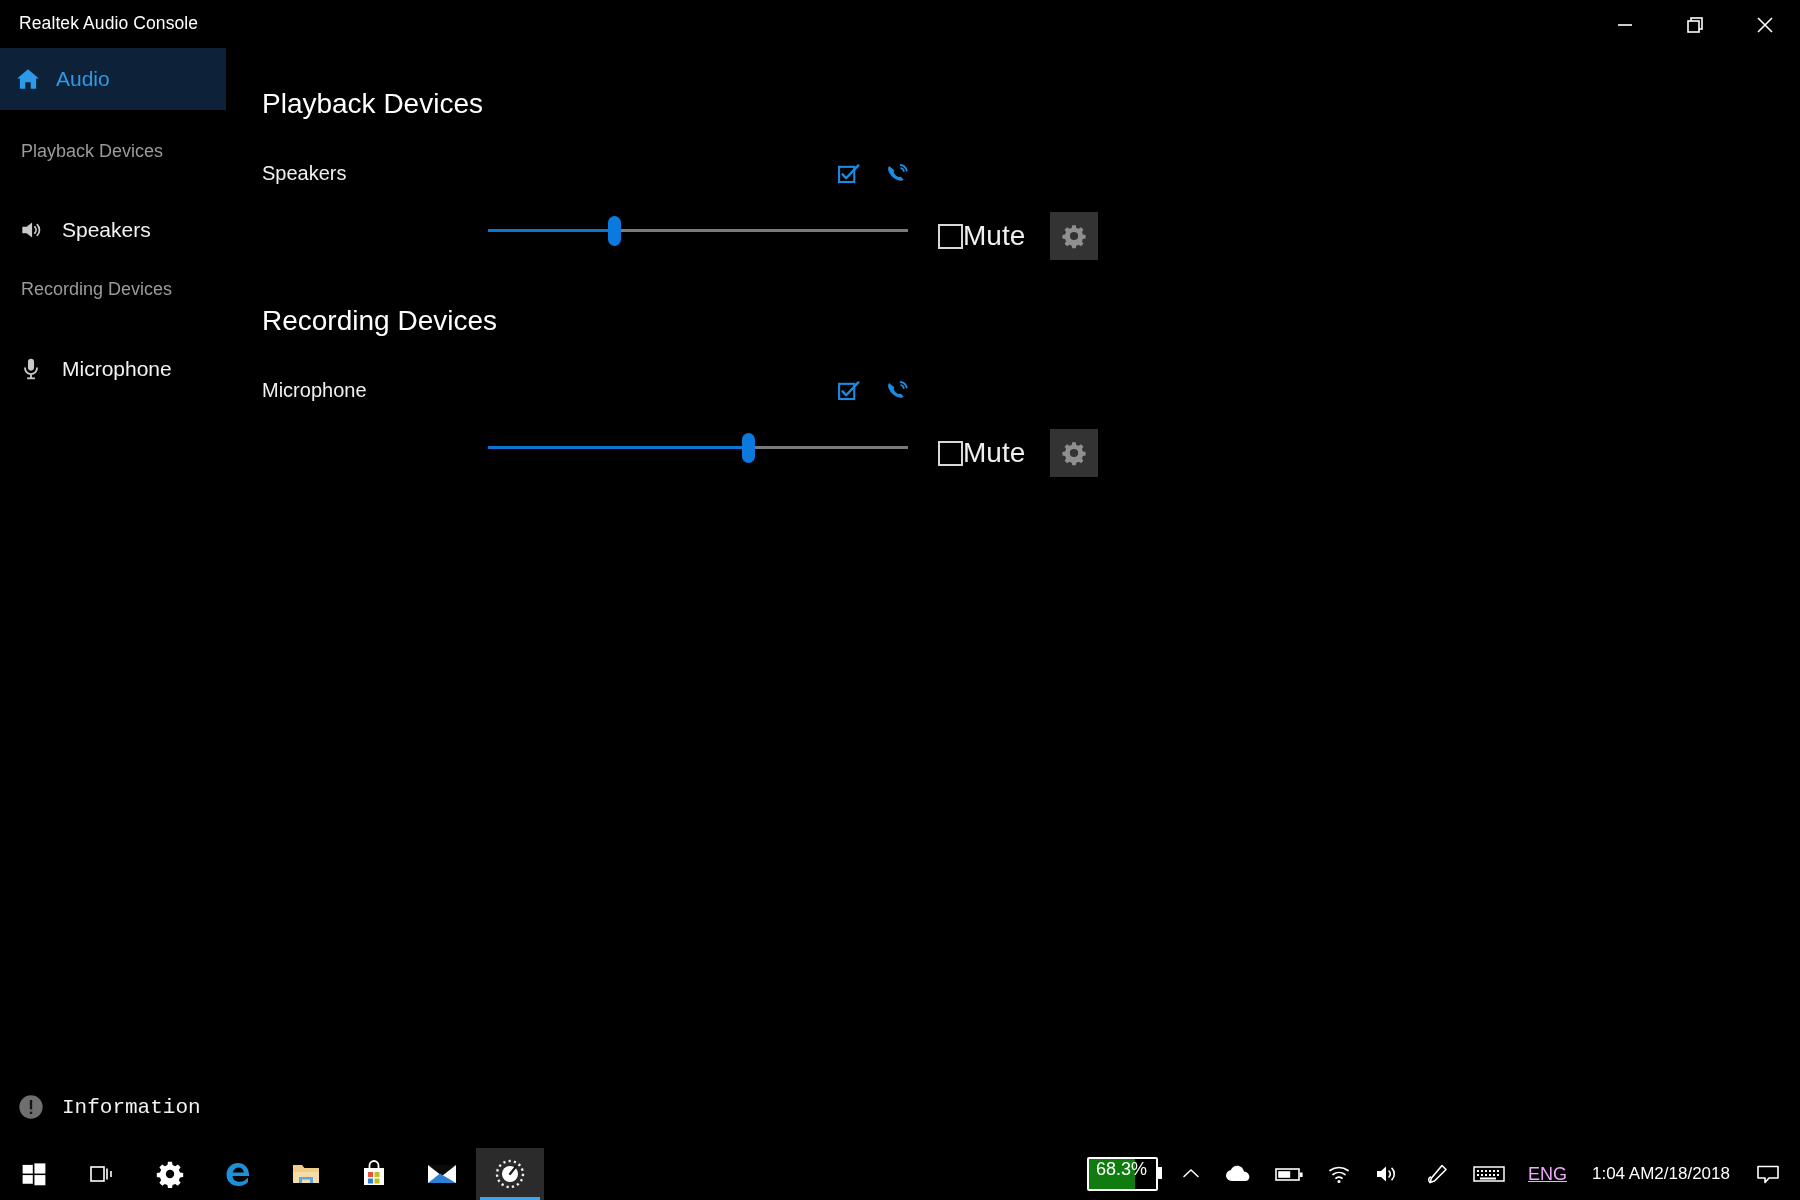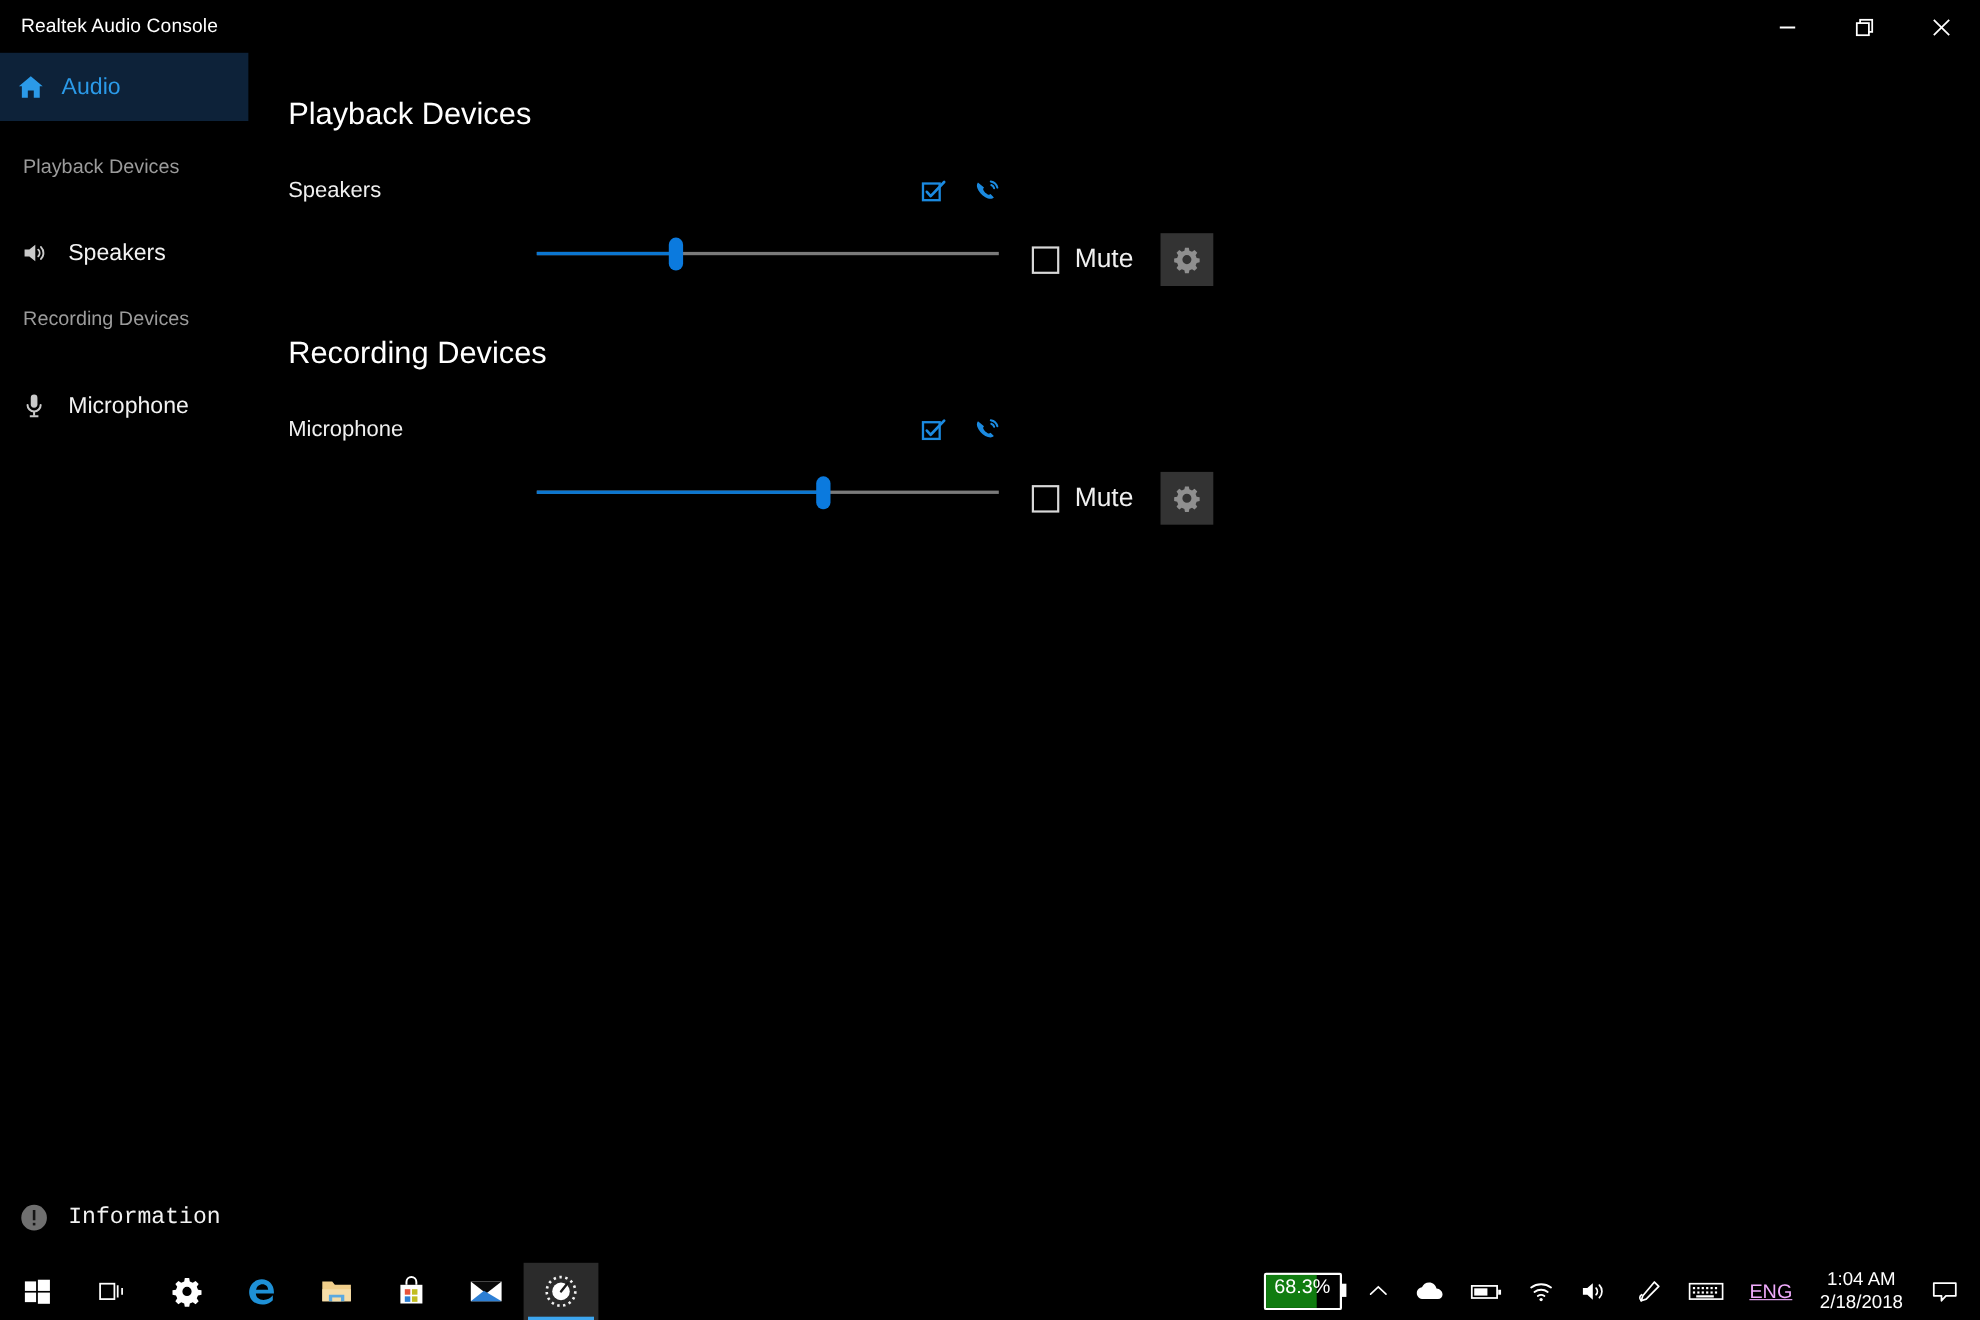--- a/index.html
+++ b/index.html
@@ -214,22 +214,21 @@
   .mute-speakers { left: 712px; top: 164px; }
   .mute-mic { left: 712px; top: 381px; }
   .checkbox {
     width: 25px;
     height: 25px;
     border: 2px solid #d8d8d8;
     background: transparent;
     box-sizing: border-box;
   }
   .mute-label {
-    margin-left: 14px;
-    font-size: 24px;
+    font-size: 28px;
     color: #f0f0f0;
   }
   .gear-btn {
     margin-left: 25px;
     width: 48px;
     height: 48px;
     background: #333333;
     display: flex;
     align-items: center;
     justify-content: center;
@@ -314,21 +313,21 @@
     height: 12px;
     background: #ffffff;
   }
   .tray-lang {
     font-size: 18px;
     color: #f0abfc;
     text-decoration: underline;
   }
   .clock {
     display: flex;
-    flex-direction: column;
+    flex-direction: row;
     align-items: center;
     justify-content: center;
     line-height: 1.22;
     padding: 0 14px;
   }
   .clock div { font-size: 17px; color: #ffffff; }
   svg { display: block; }
 </style>
 </head>
 <body>

